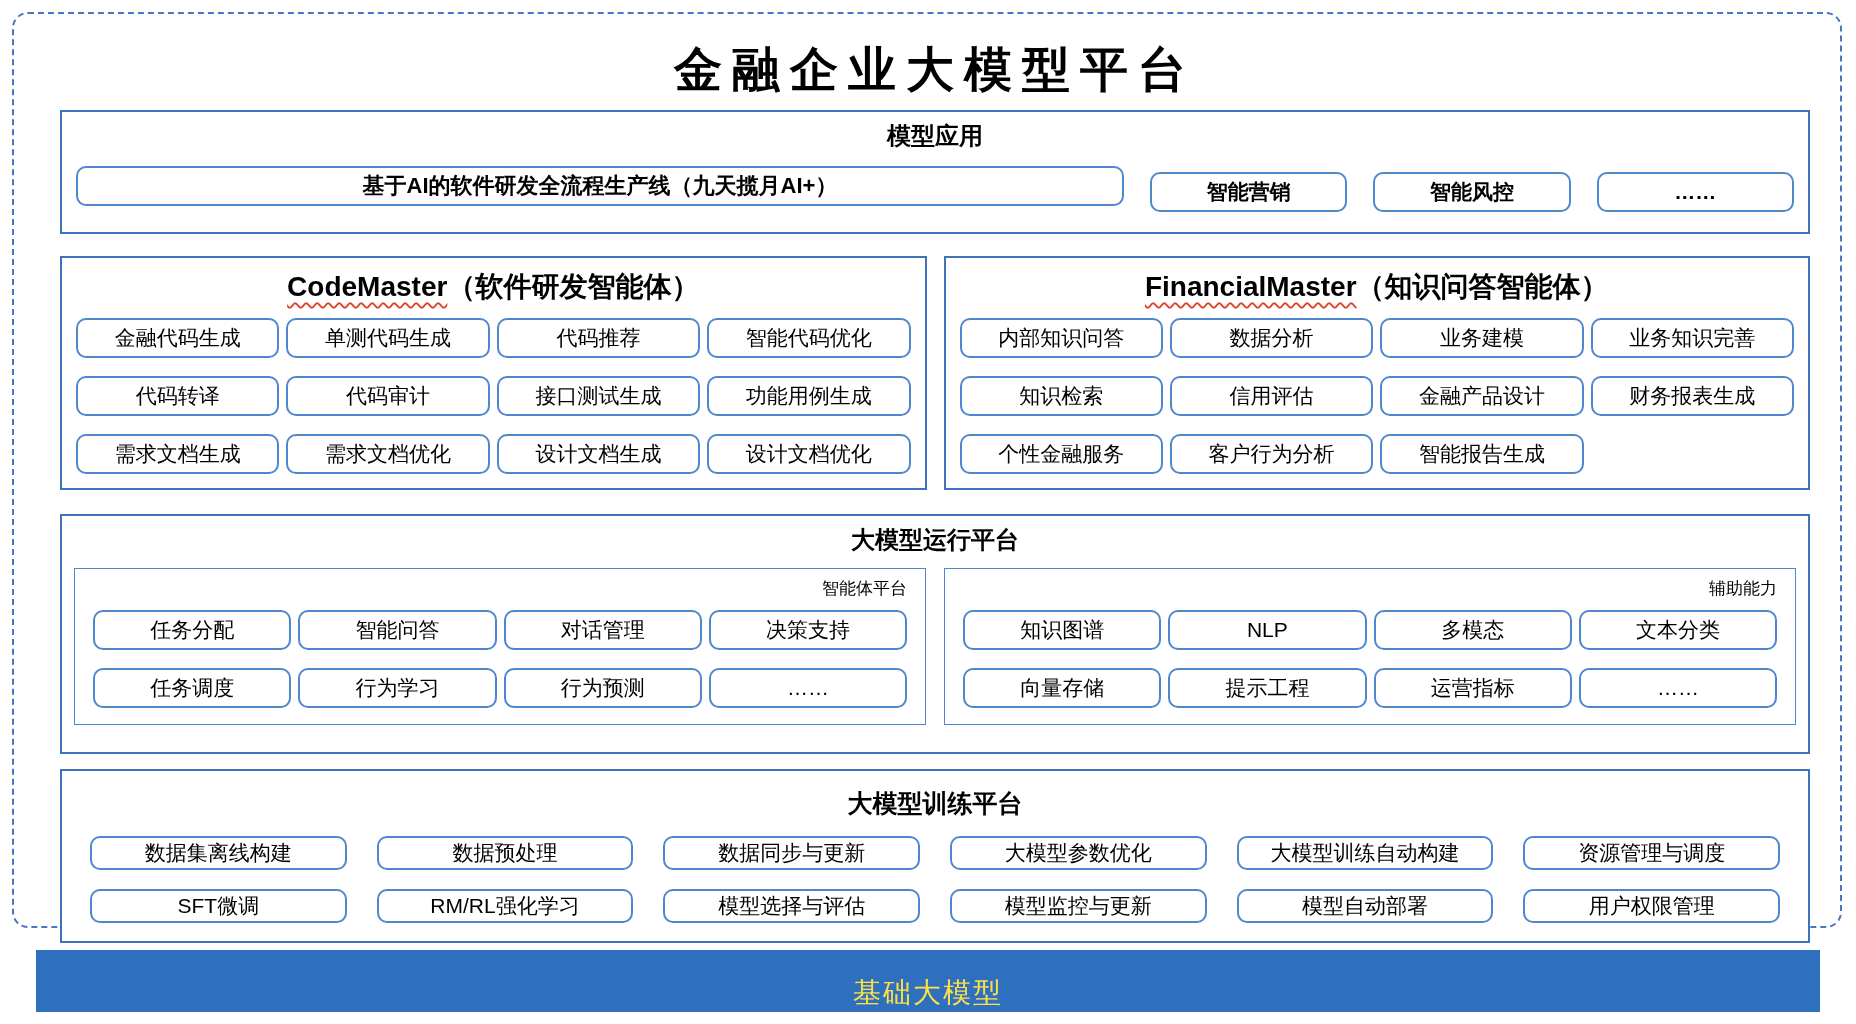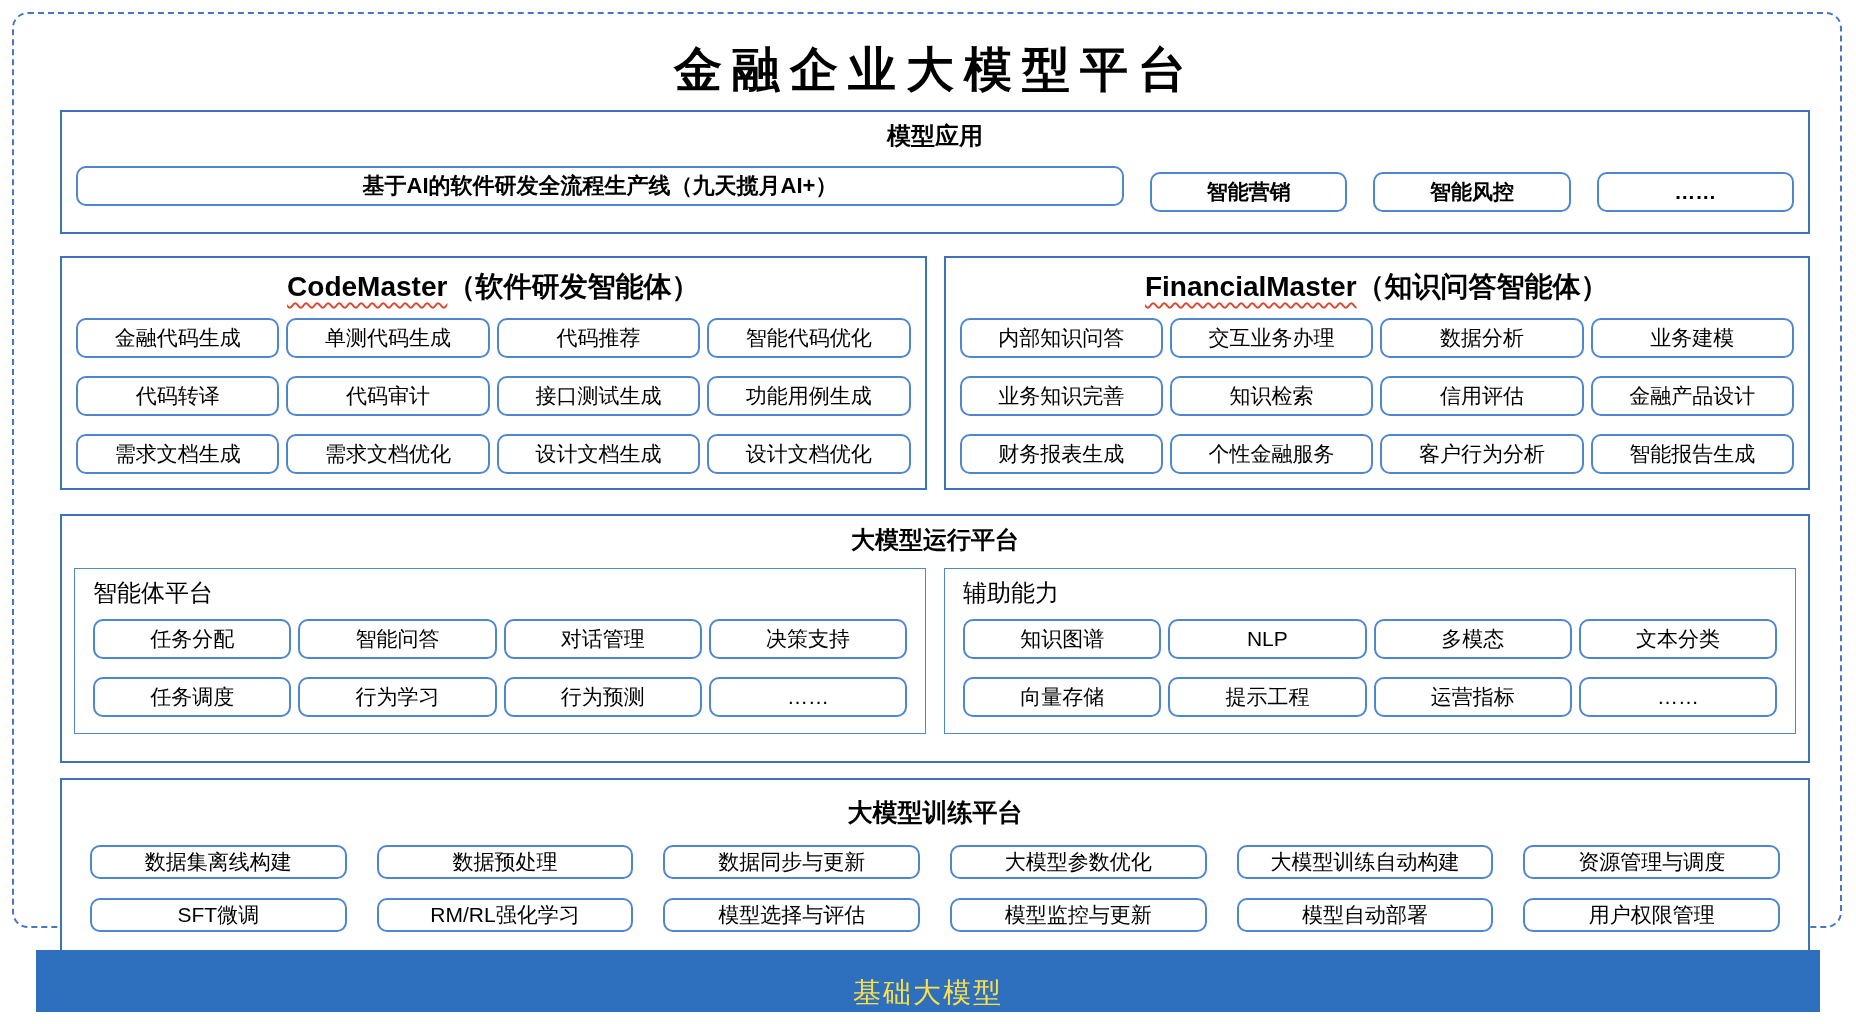--- a/index.html
+++ b/index.html
@@ -42,21 +42,21 @@
   .wavy{
     text-decoration-line:underline;text-decoration-style:wavy;
     text-decoration-color:#e0432b;text-decoration-thickness:2px;text-underline-offset:6px;
   }
   .grid4{display:grid;grid-template-columns:repeat(4,1fr);gap:18px 7px;text-align:center;}
   .grid6{display:grid;grid-template-columns:repeat(6,1fr);gap:19px 30px;}
   
   .sec-runtime{margin-top:24px;padding:0 12px 27px;}
   .runtime-panels{display:flex;gap:18px;margin-top:12px;}
   .sub-panel{flex:1;border:1.5px solid #4e86cf;box-sizing:border-box;padding:4px 18px 16px;}
-  .sub-header{text-align:left;font-size:24px;font-weight:normal;margin:4px 0 10px;}
+  .sub-header{text-align:right;font-size:17px;font-weight:normal;margin:4px 0 10px;}
   
   .sec-training{margin-top:15px;padding:8px 28px 18px;}
   .sec-training .sec-header{font-size:25px;}
   .sec-training .grid6{margin-top:16px;}
   .sec-training .box{height:34px;}
   
   .foundation-bar{
     position:absolute;left:36px;top:950px;width:1784px;height:62px;
     background:#2e6fbe;color:#fde047;font-size:28px;
     display:flex;align-items:flex-end;justify-content:center;letter-spacing:2px;
@@ -104,21 +104,20 @@
             <div class="box">设计文档优化</div>
           </div>
       </div>
 
       <div class="agent-panel">
         <div class="agent-header">
           <span class="wavy">FinancialMaster</span><span>（知识问答智能体）</span>
         </div>
         <div class="grid4">
             <div class="box">内部知识问答</div>
-            <div class="box">交互业务办理</div>
             <div class="box">数据分析</div>
             <div class="box">业务建模</div>
             <div class="box">业务知识完善</div>
             <div class="box">知识检索</div>
             <div class="box">信用评估</div>
             <div class="box">金融产品设计</div>
             <div class="box">财务报表生成</div>
             <div class="box">个性金融服务</div>
             <div class="box">客户行为分析</div>
             <div class="box">智能报告生成</div>

